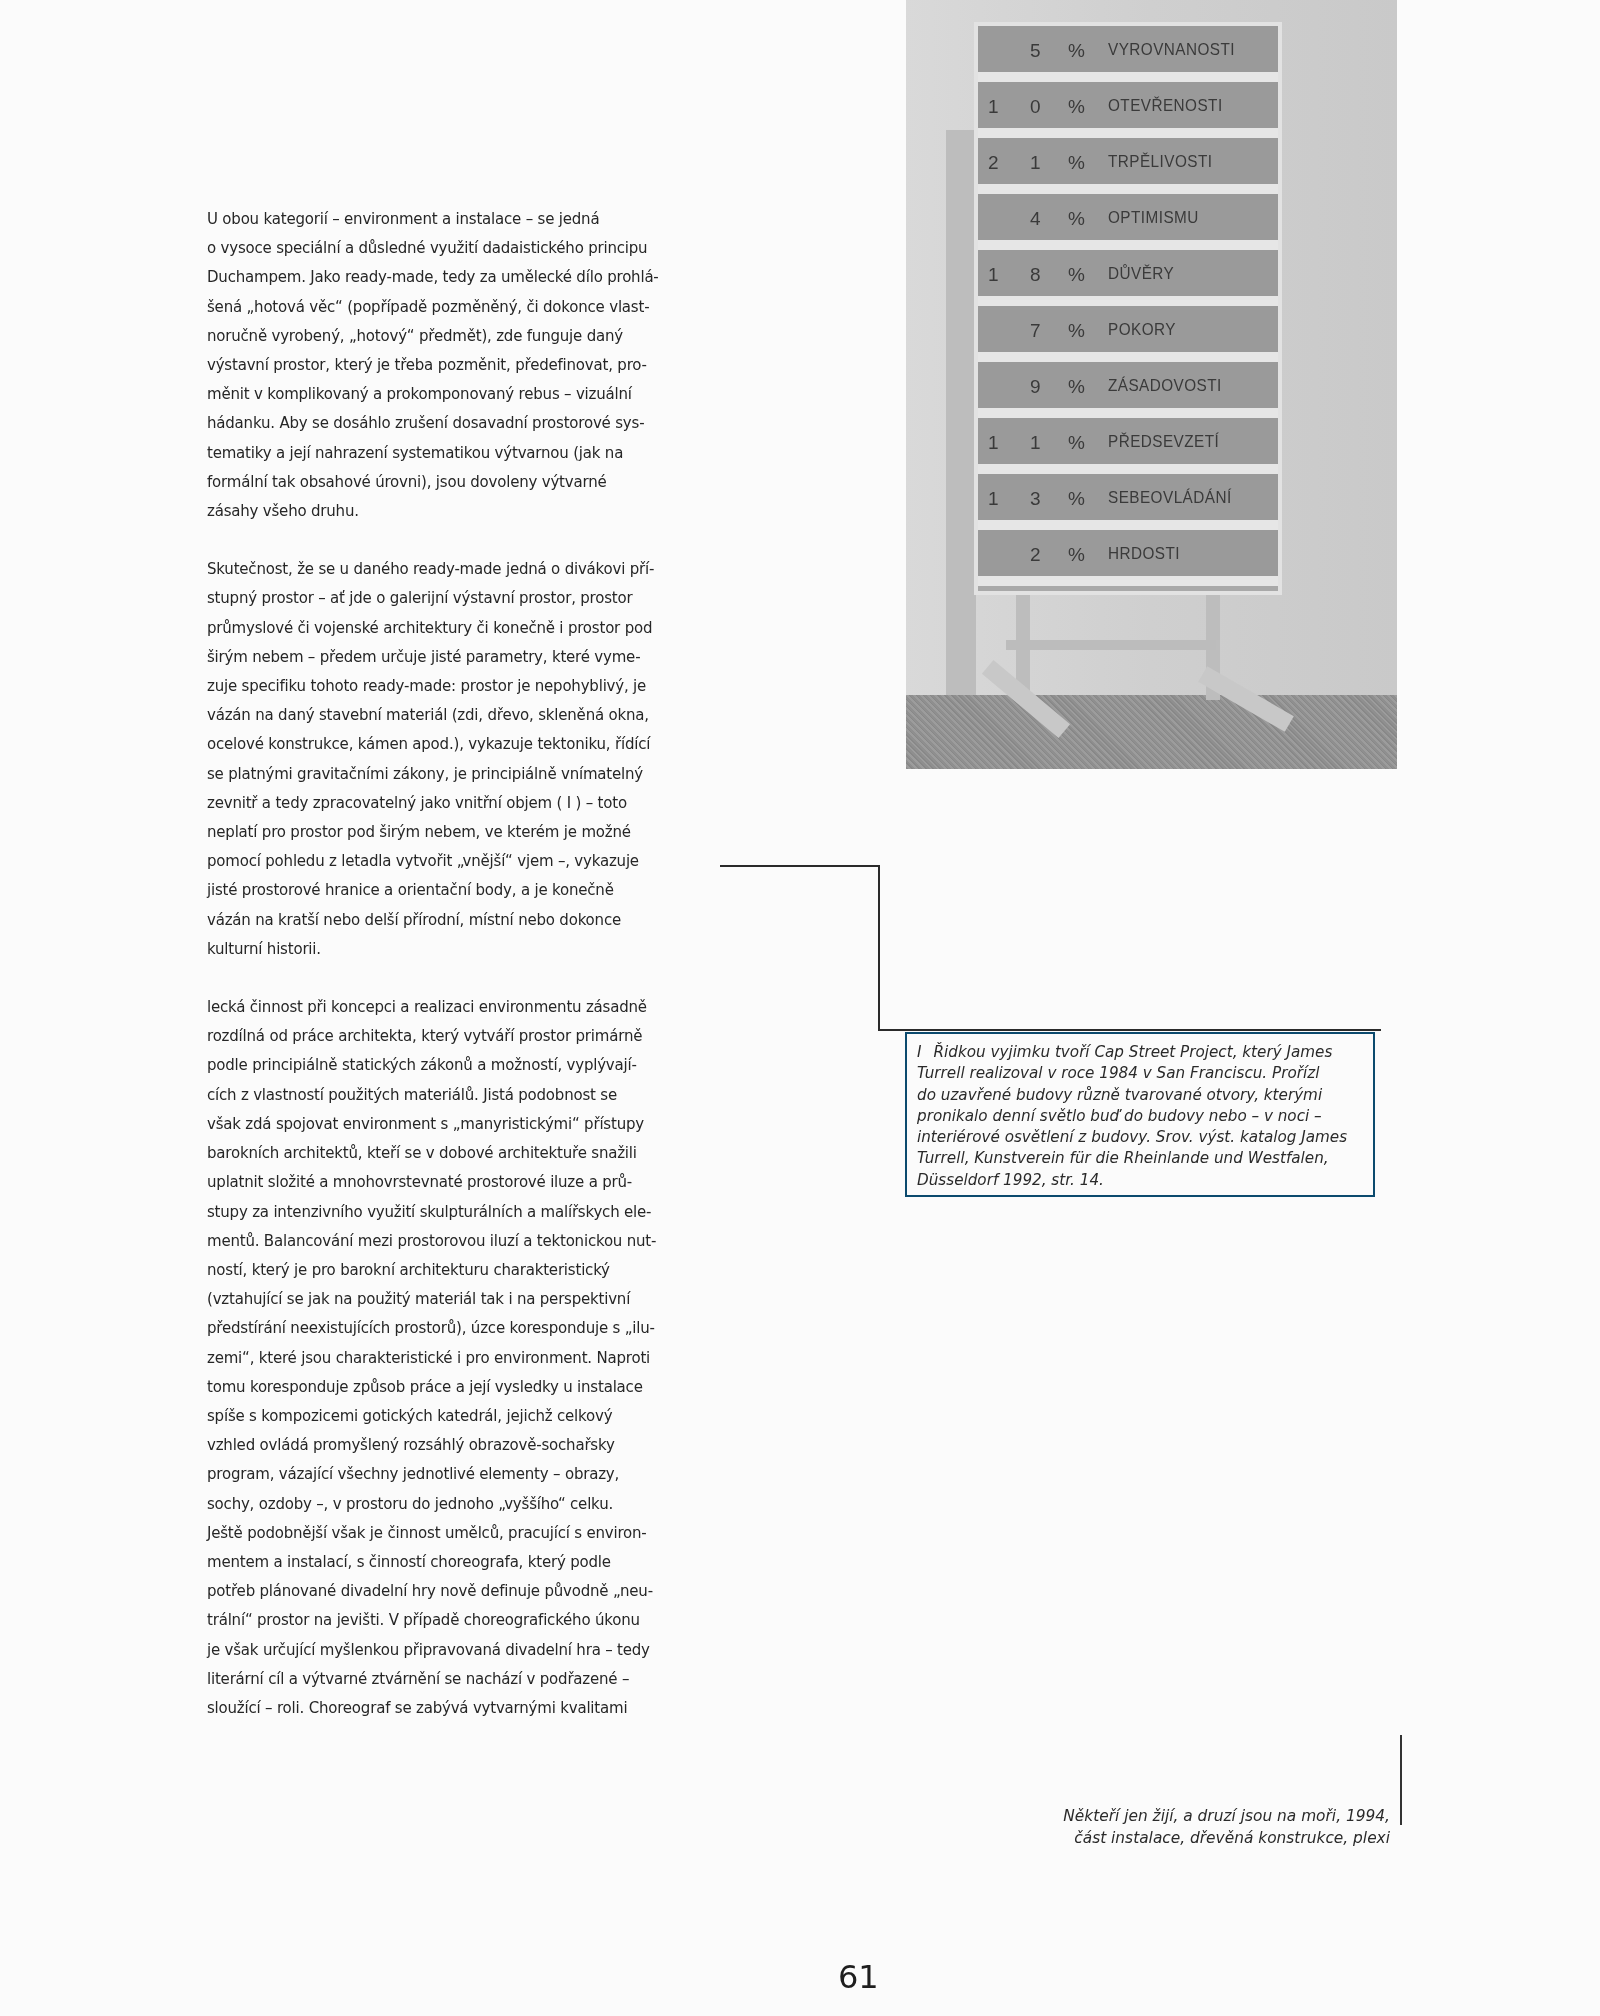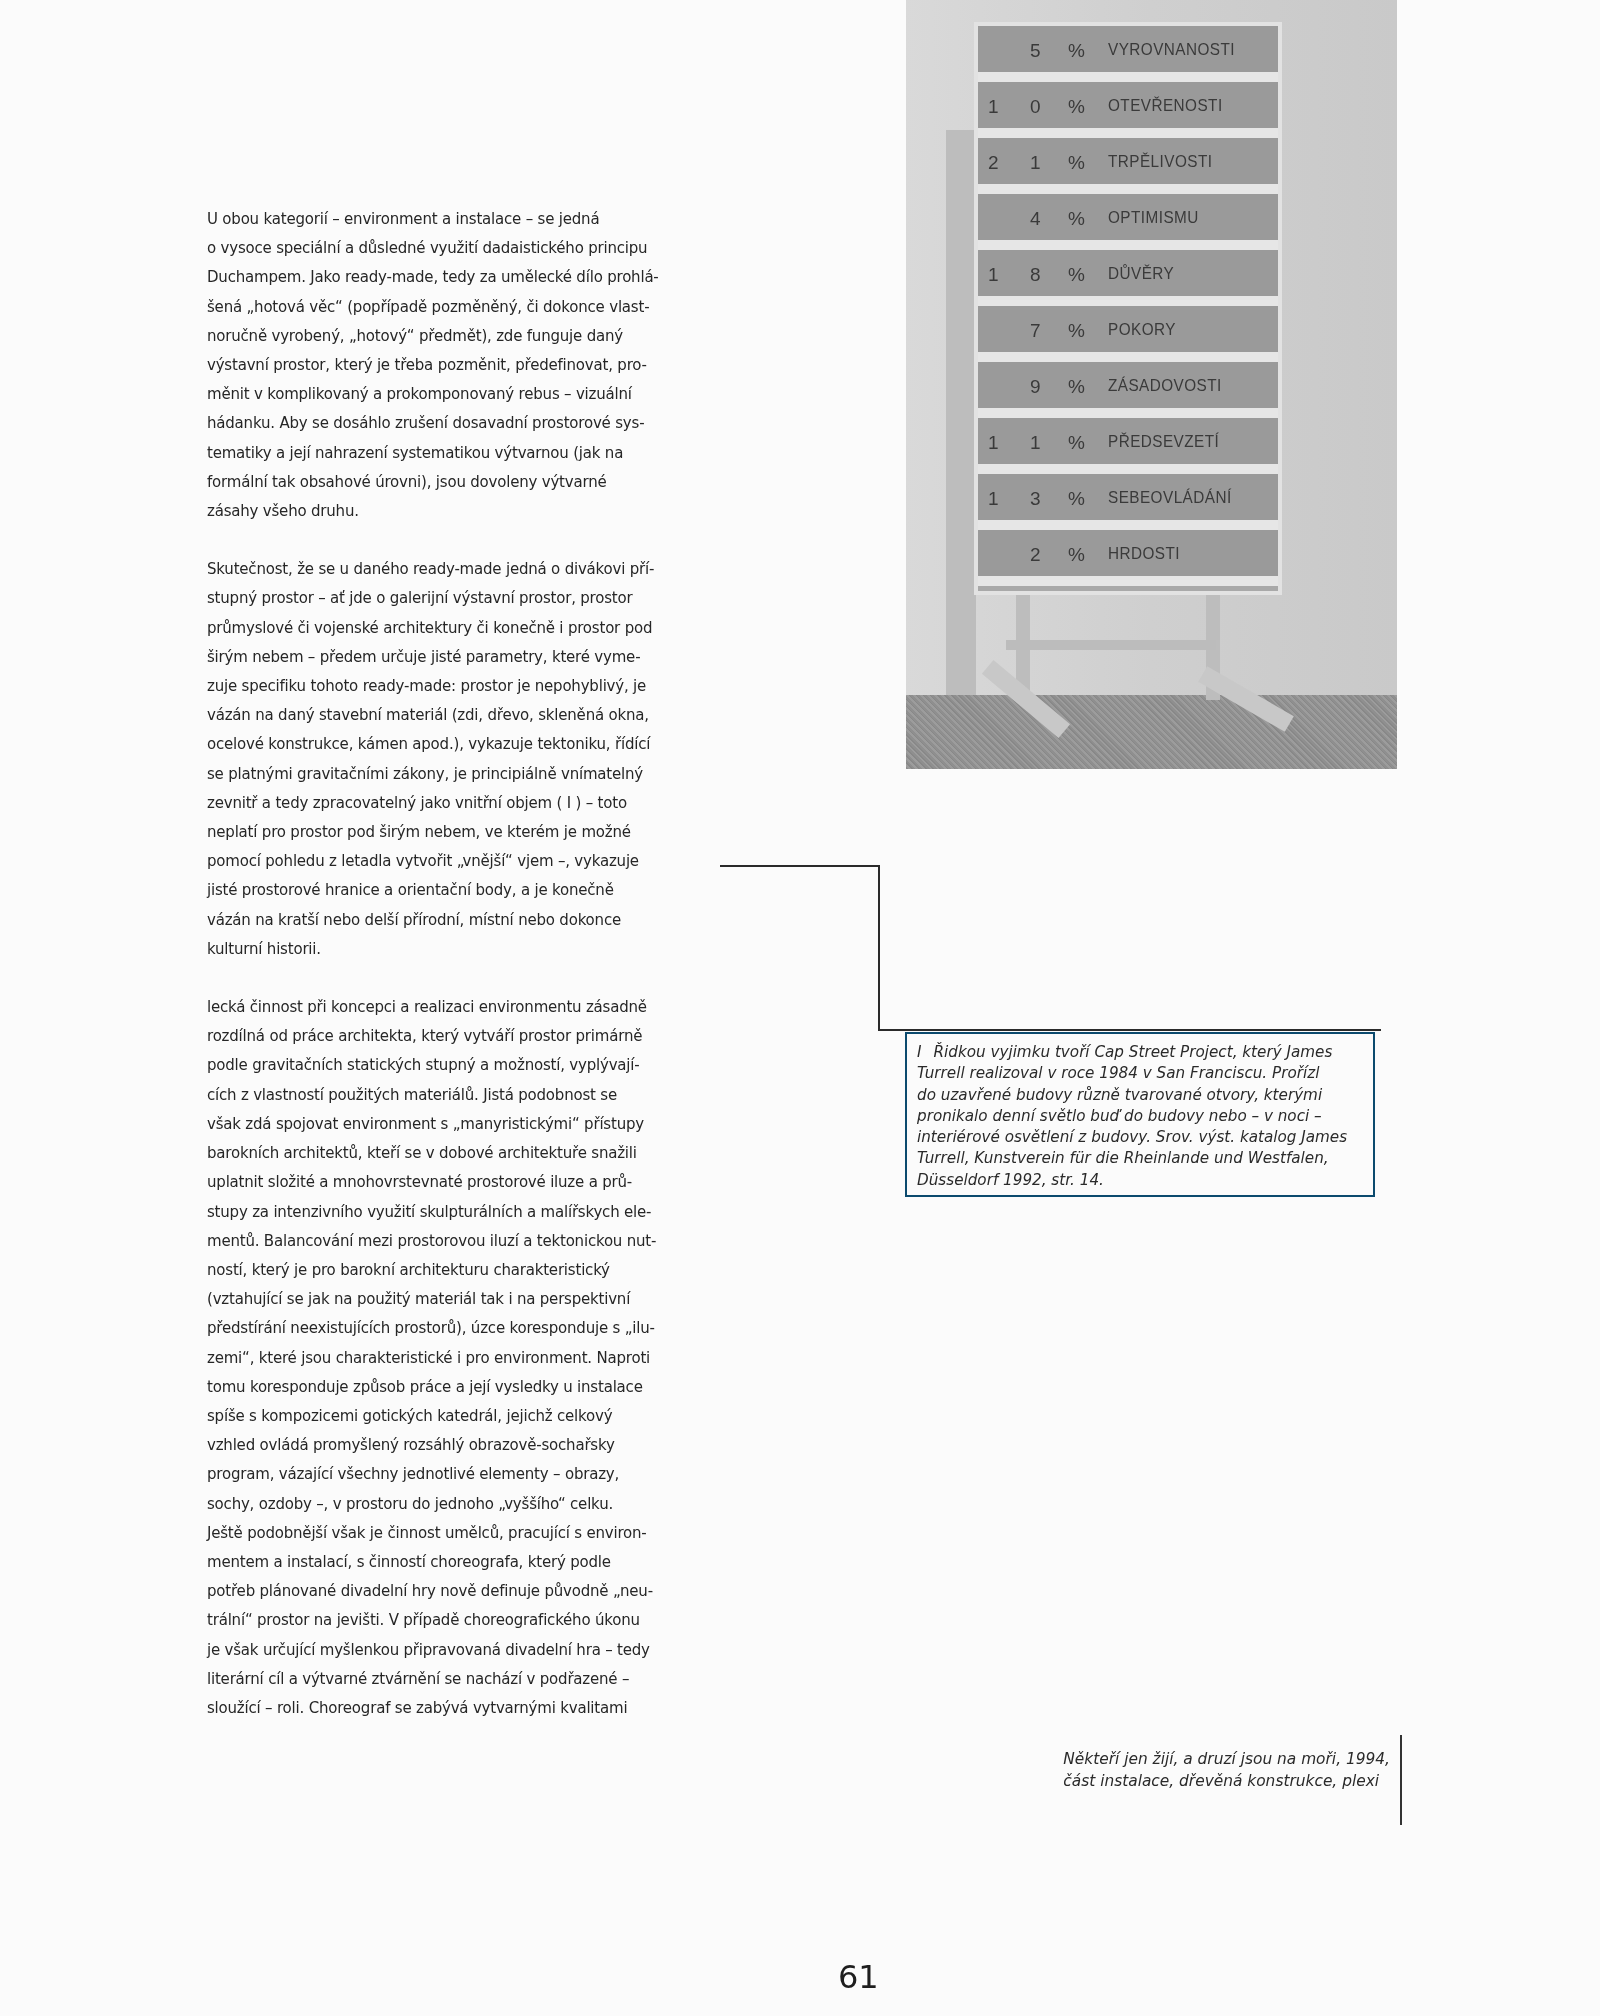--- a/index.html
+++ b/index.html
@@ -57,21 +57,21 @@
   .footnote-box {
     position: absolute; left: 905px; top: 1032px; width: 470px; height: 165px;
     border: 2px solid #0c4a6e; background: #fbfbfb;
     padding: 8px 0 0 10px; box-sizing: border-box;
     font-style: italic; font-size: 15.2px; line-height: 21.3px; color: #2a2a2a;
   }
   .footnote-box .line { display: block; white-space: nowrap; }
   .footnote-box .num { margin-right: 12px; }
 
   .caption {
-    position: absolute; right: 210px; top: 1748px; 
+    position: absolute; right: 210px; top: 1805px; text-align: right;
     font-style: italic; font-size: 15.4px; line-height: 22px; color: #2a2a2a;
   }
   .caption .line { display: block; white-space: nowrap; }
   .caption-rule {
     position: absolute; left: 1400px; top: 1735px; width: 2px; height: 90px; background: #333;
   }
   .page-number {
     position: absolute; left: 838px; top: 1958px; font-size: 32px; color: #1e1e1e;
   }
 </style>
@@ -104,21 +104,21 @@
     <span class="line">zevnitř a tedy zpracovatelný jako vnitřní objem ( I ) – toto</span>
     <span class="line">neplatí pro prostor pod širým nebem, ve kterém je možné</span>
     <span class="line">pomocí pohledu z letadla vytvořit „vnější“ vjem –, vykazuje</span>
     <span class="line">jisté prostorové hranice a orientační body, a je konečně</span>
     <span class="line">vázán na kratší nebo delší přírodní, místní nebo dokonce</span>
     <span class="line">kulturní historii.</span>
   </div>
   <div class="para">
     <span class="line">lecká činnost při koncepci a realizaci environmentu zásadně</span>
     <span class="line">rozdílná od práce architekta, který vytváří prostor primárně</span>
-    <span class="line">podle gravitačních statických stupný a možností, vyplývají-</span>
+    <span class="line">podle principiálně statických zákonů a možností, vyplývají-</span>
     <span class="line">cích z vlastností použitých materiálů. Jistá podobnost se</span>
     <span class="line">však zdá spojovat environment s „manyristickými“ přístupy</span>
     <span class="line">barokních architektů, kteří se v dobové architektuře snažili</span>
     <span class="line">uplatnit složité a mnohovrstevnaté prostorové iluze a prů-</span>
     <span class="line">stupy za intenzivního využití skulpturálních a malířskych ele-</span>
     <span class="line">mentů. Balancování mezi prostorovou iluzí a tektonickou nut-</span>
     <span class="line">ností, který je pro barokní architekturu charakteristický</span>
     <span class="line">(vztahující se jak na použitý materiál tak i na perspektivní</span>
     <span class="line">předstírání neexistujících prostorů), úzce koresponduje s „ilu-</span>
     <span class="line">zemi“, které jsou charakteristické i pro environment. Naproti</span>

